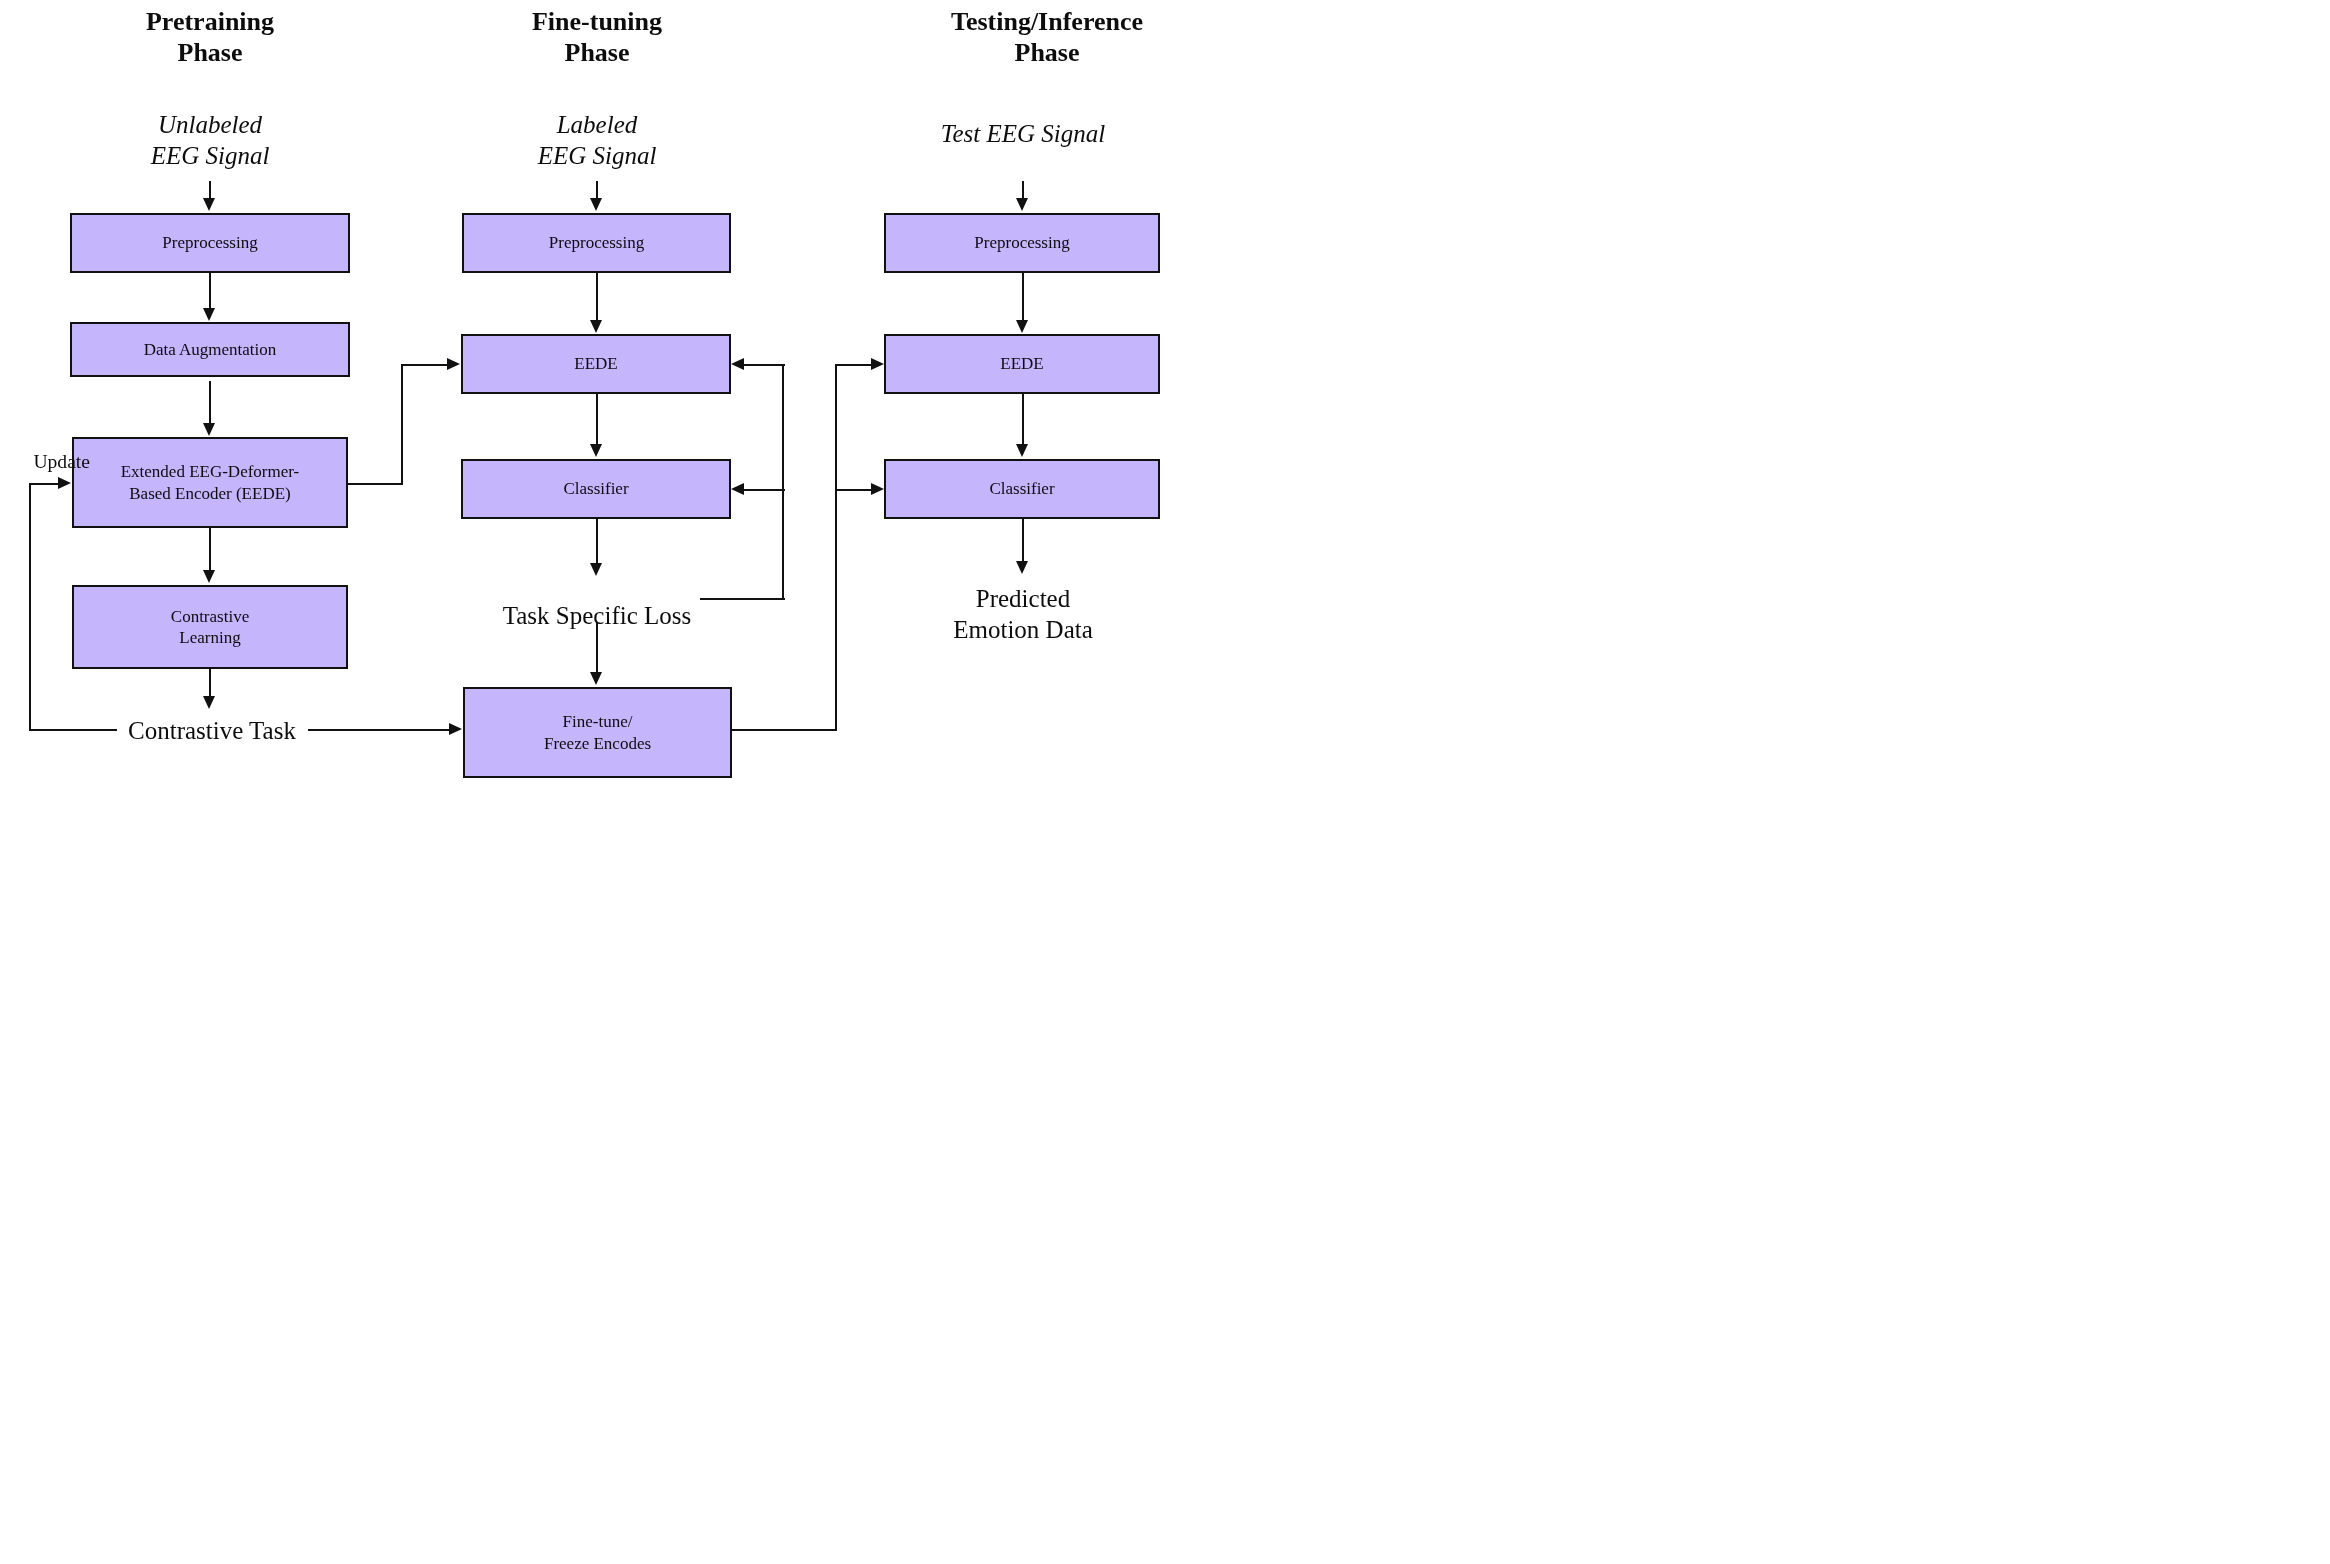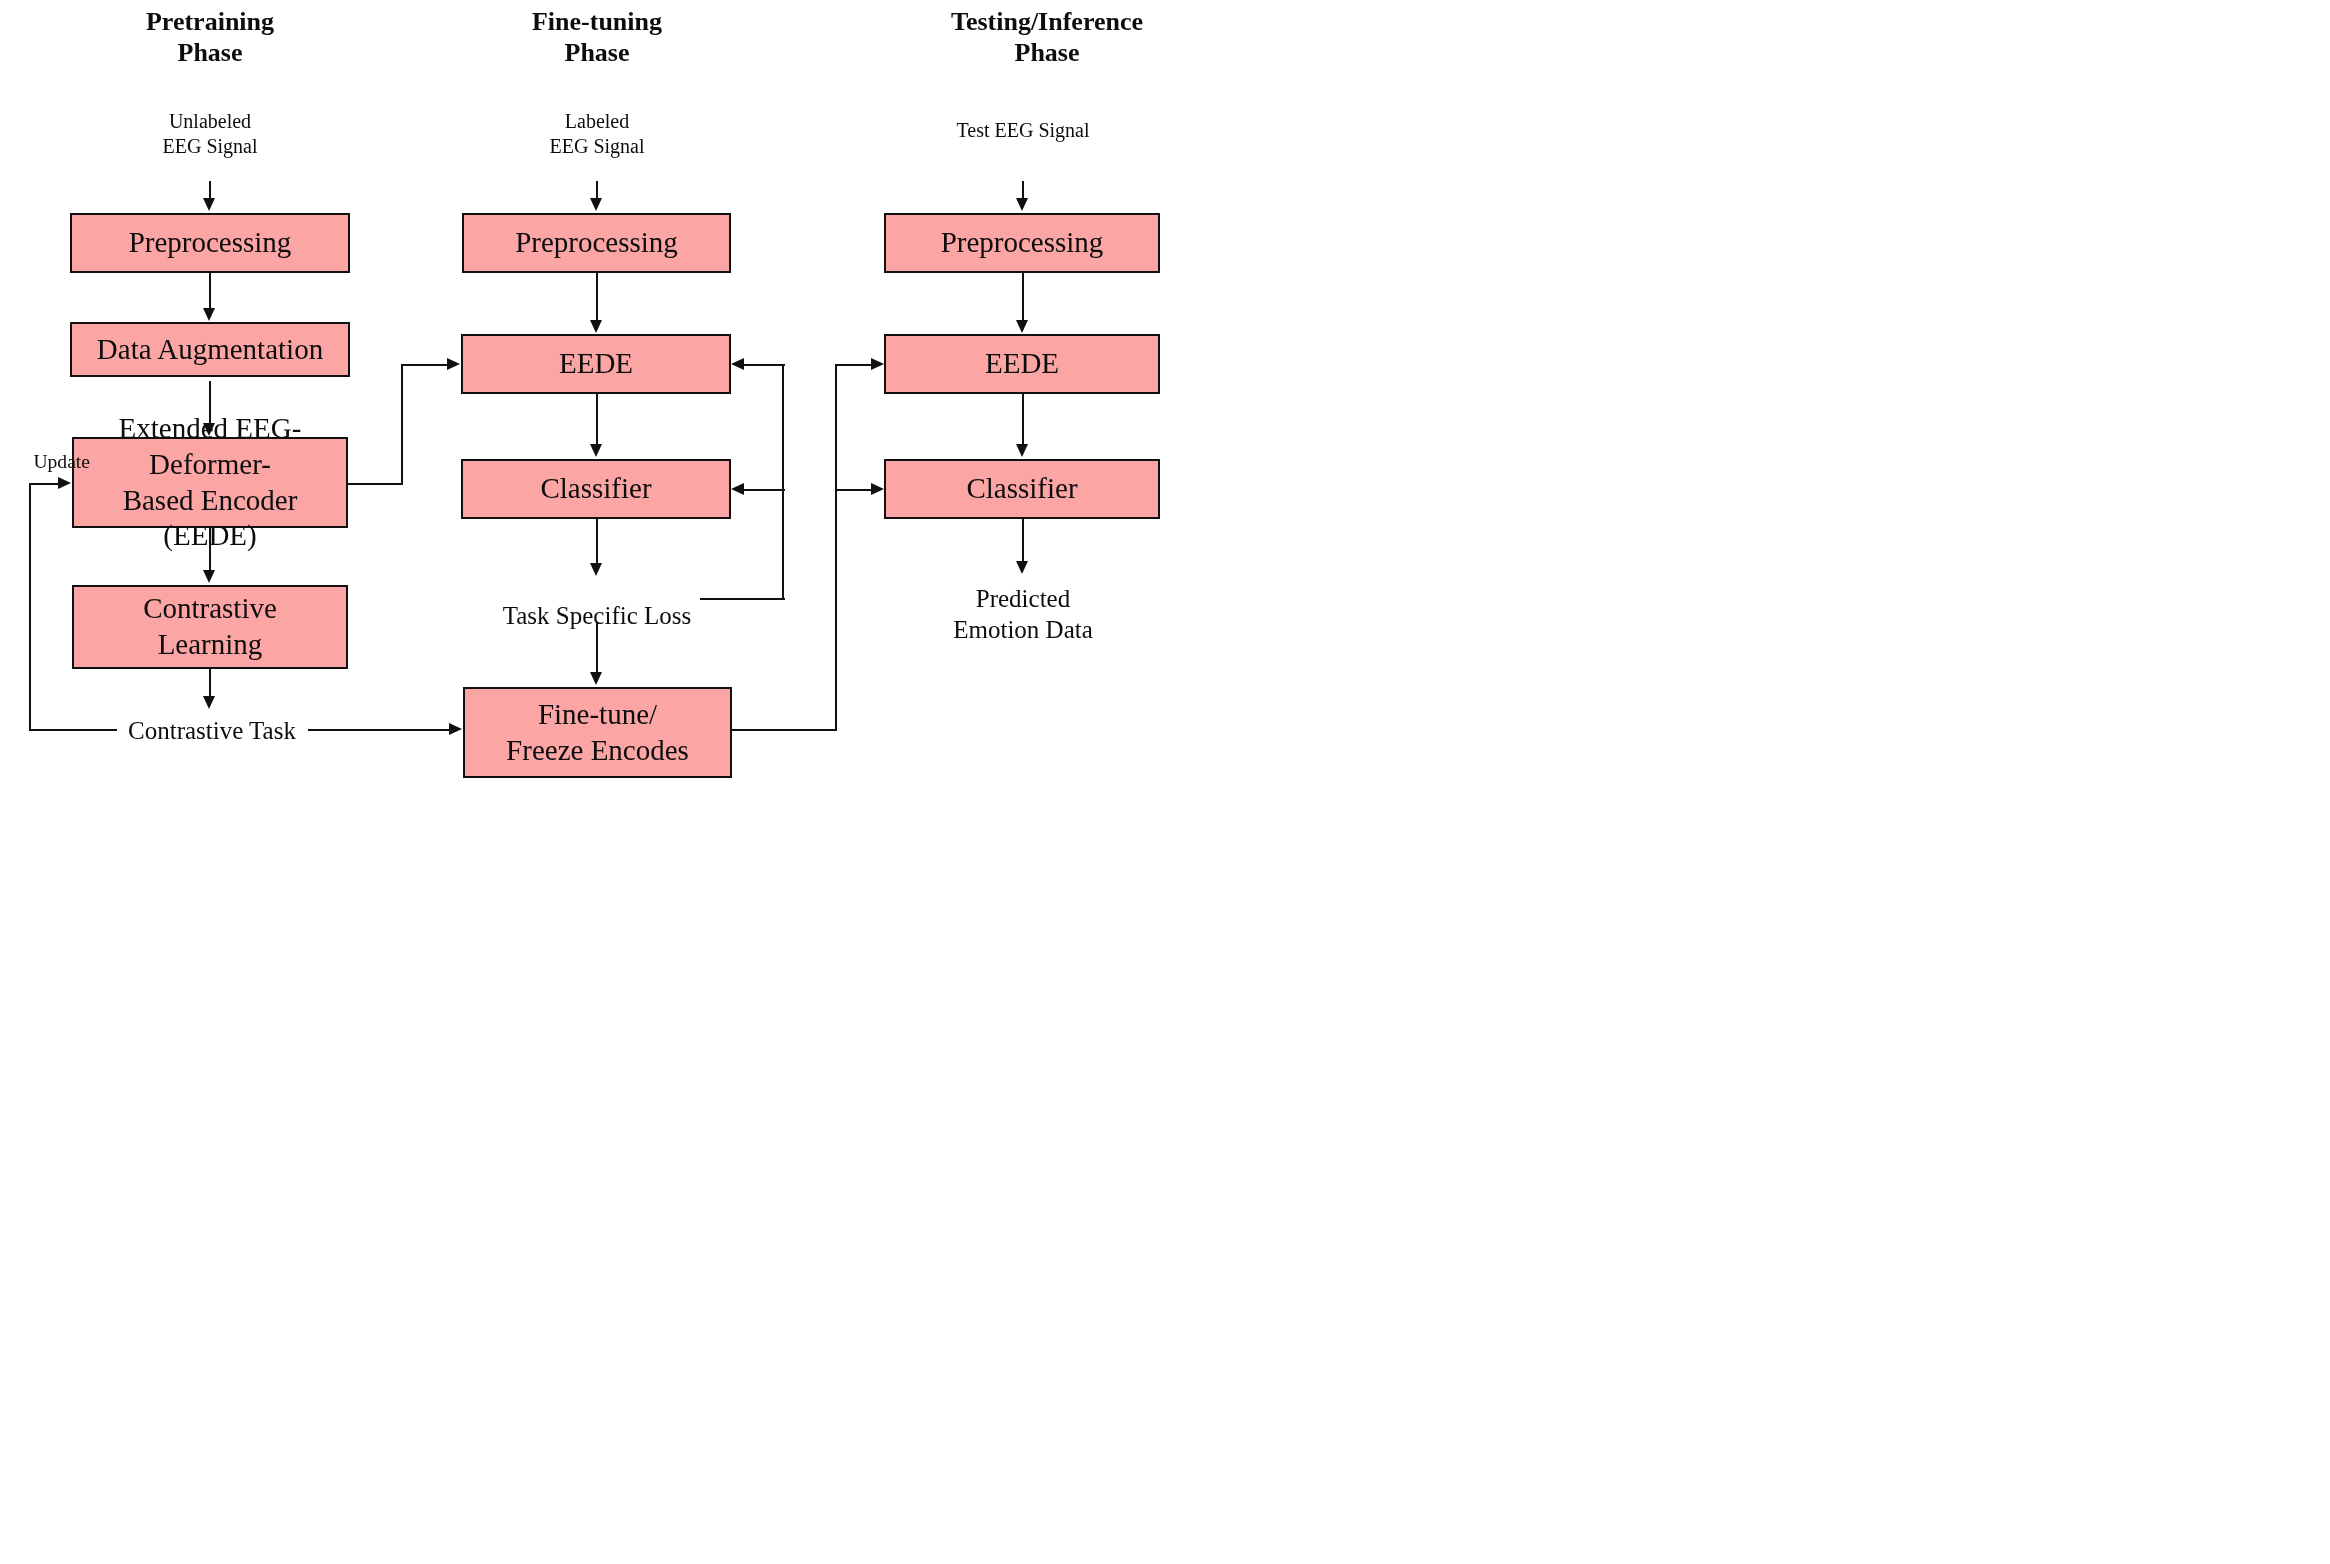--- a/index.html
+++ b/index.html
@@ -2,27 +2,27 @@
 <html style="font-size:12px"><head>
 <meta charset="utf-8">
 <style>
   html,body{margin:0;padding:0;background:#ffffff;}
   .canvas{
     position:relative;width:1165px;height:782px;background:#ffffff;
     font-family:"Liberation Serif","DejaVu Serif",serif;color:#0d0d0d;overflow:hidden;
   }
   .t{white-space:pre-line;text-align:center;}
   .hdr{position:absolute;font-weight:bold;font-size:26px;line-height:1.2;}
-  .src{position:absolute;font-size:20px;line-height:1.25;}
+  .src{position:absolute;font-size:25px;line-height:1.25;font-style:italic;}
   .lbl{position:absolute;font-size:25px;line-height:1.25;}
   .upd{position:absolute;font-size:19.6px;line-height:1.1;}
   .box{
-    position:absolute;background:#fca5a5;border:2.3px solid #111111;box-sizing:border-box;
+    position:absolute;background:#c4b5fd;border:2.3px solid #111111;box-sizing:border-box;
     display:flex;align-items:center;justify-content:center;
-    font-size:29px;line-height:1.24;text-align:center;
+    font-size:17px;line-height:1.24;text-align:center;
   }
   .vl{position:absolute;width:2.3px;background:#111111;}
   .hl{position:absolute;height:2.3px;background:#111111;}
   .ad{position:absolute;width:0;height:0;border-left:6.8px solid transparent;border-right:6.8px solid transparent;border-top:13.6px solid #111111;}
   .ar{position:absolute;width:0;height:0;border-top:6.8px solid transparent;border-bottom:6.8px solid transparent;border-left:13.6px solid #111111;}
   .al{position:absolute;width:0;height:0;border-top:6.8px solid transparent;border-bottom:6.8px solid transparent;border-right:13.6px solid #111111;}
 </style>
 </head>
 <body>
 

